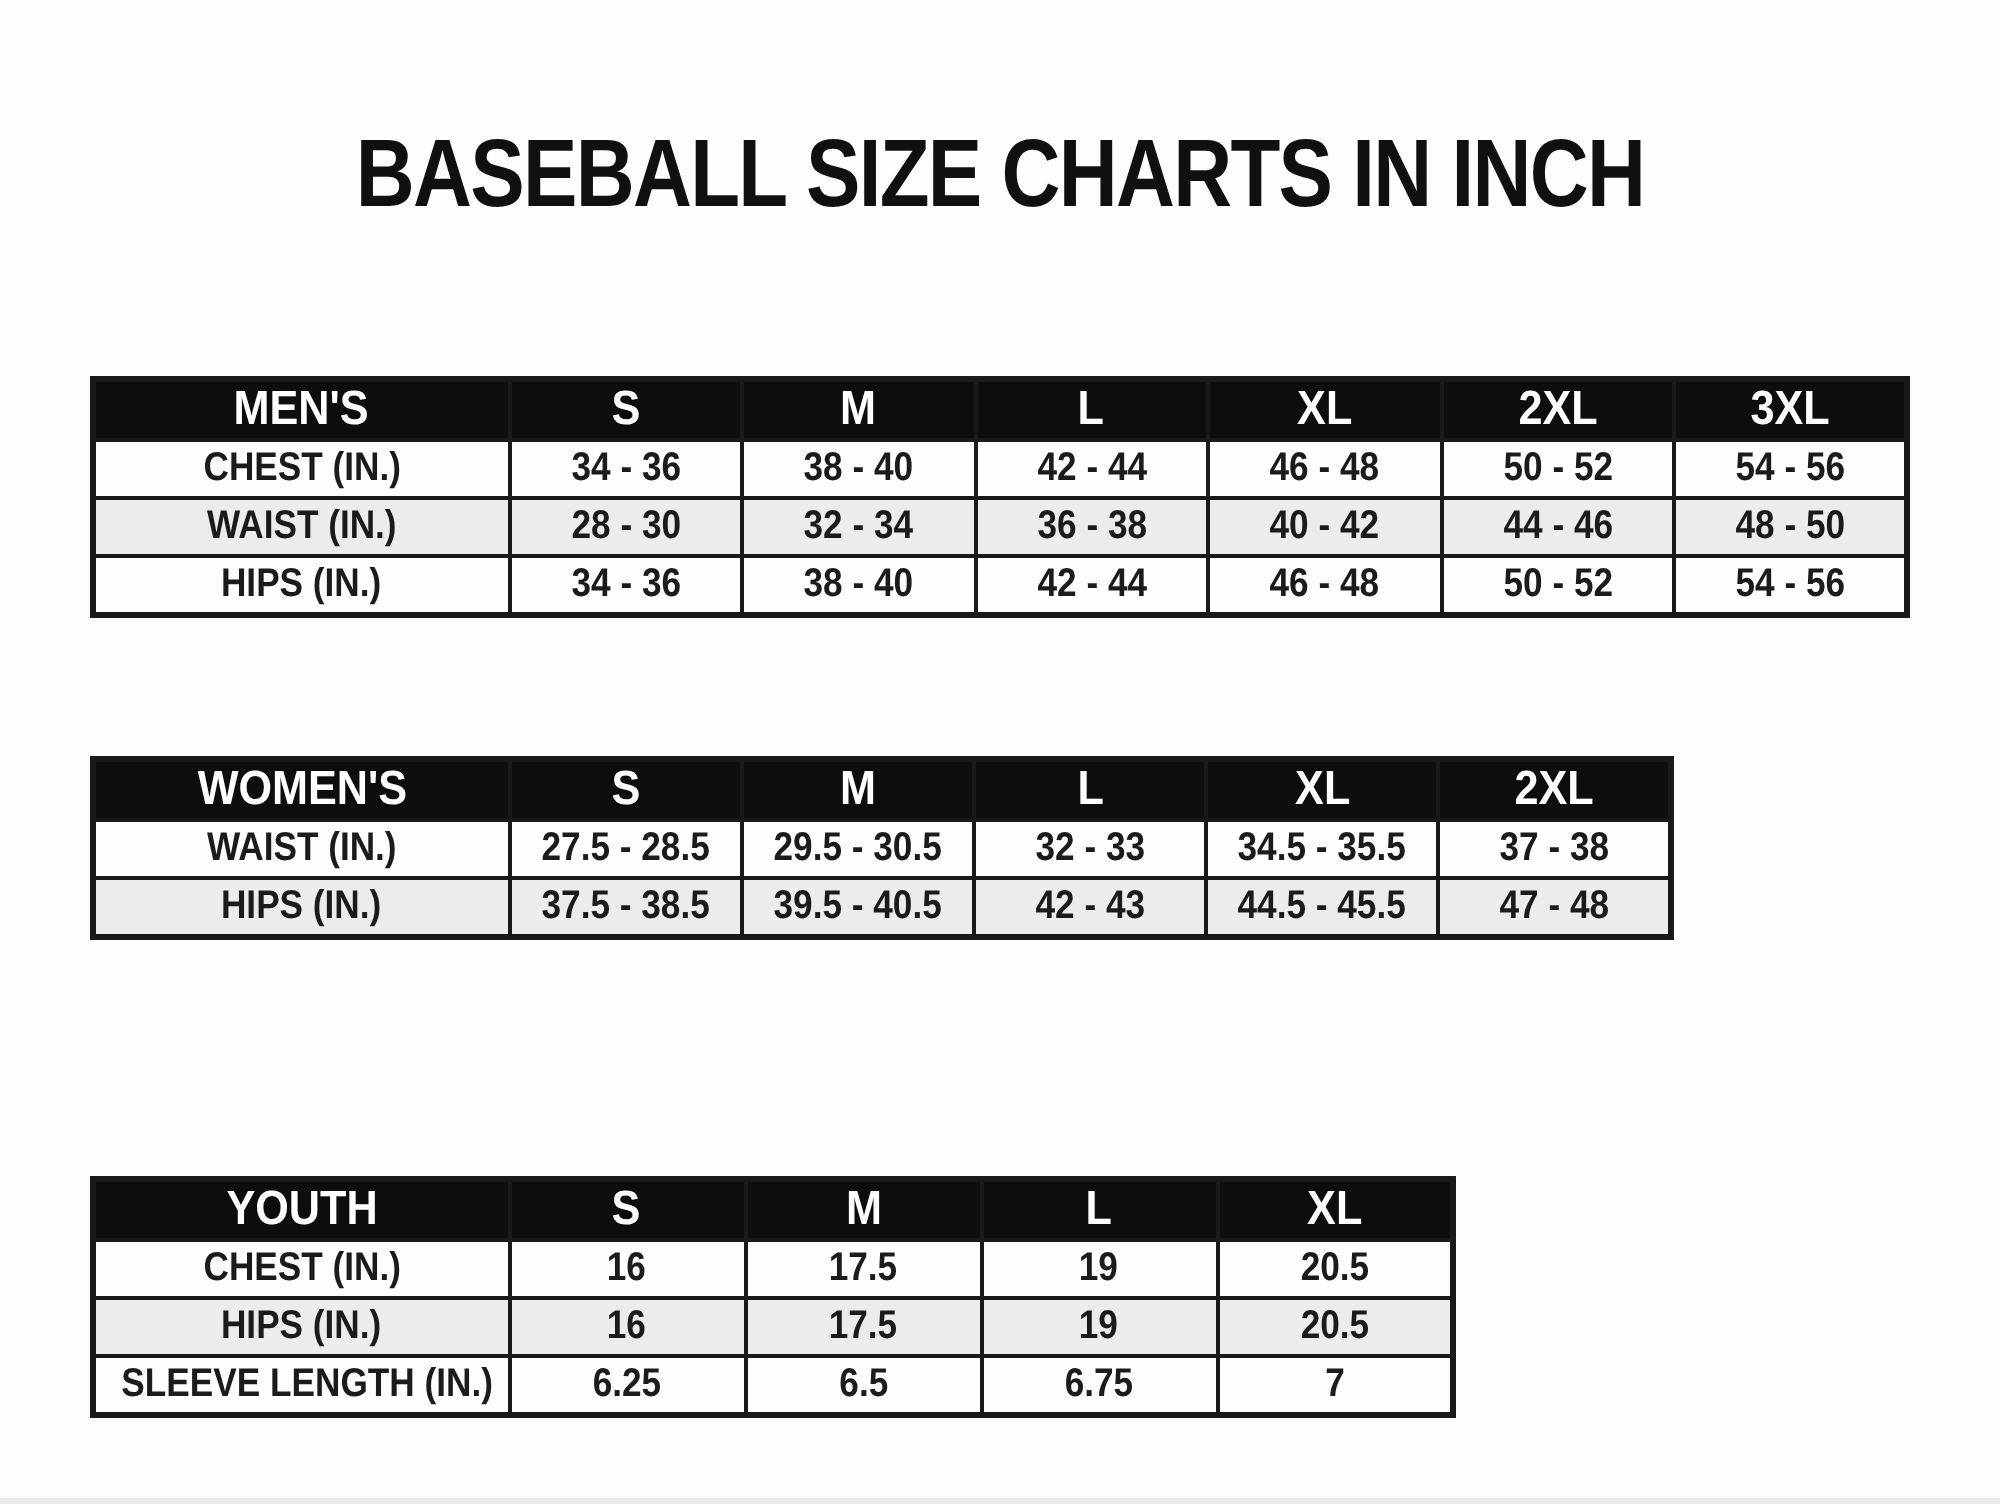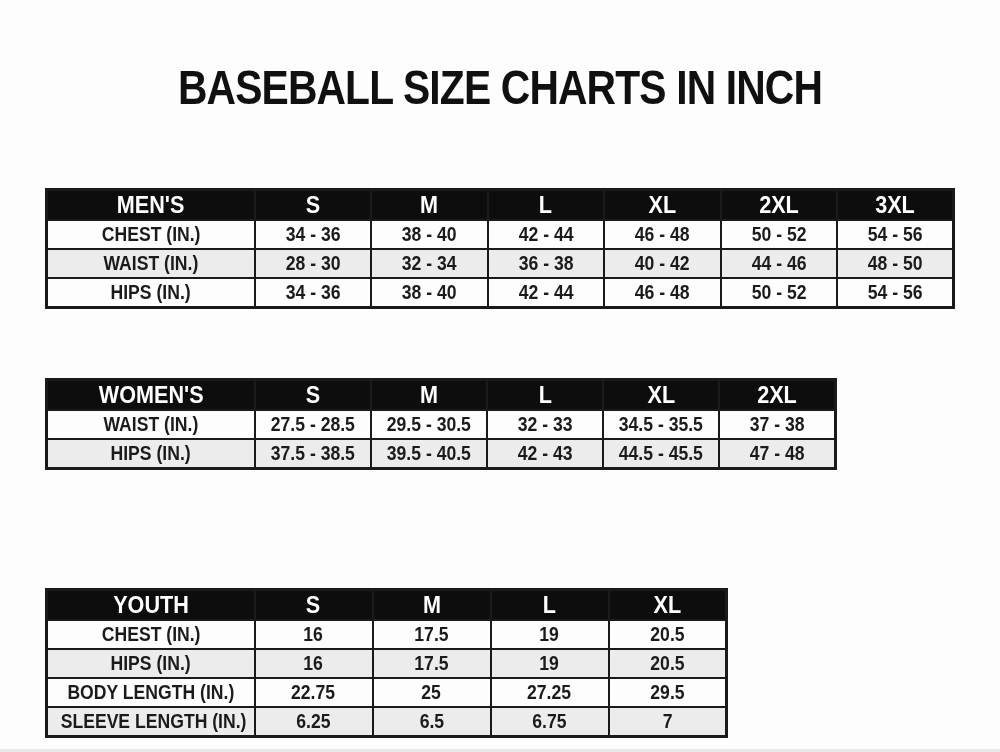--- a/index.html
+++ b/index.html
@@ -170,27 +170,20 @@
             <td><span class="t">20.5</span></td>
           </tr>
           <tr>
             <td><span class="t">HIPS (IN.)</span></td>
             <td><span class="t">16</span></td>
             <td><span class="t">17.5</span></td>
             <td><span class="t">19</span></td>
             <td><span class="t">20.5</span></td>
           </tr>
           <tr>
-            <td><span class="t">BODY LENGTH (IN.)</span></td>
-            <td><span class="t">22.75</span></td>
-            <td><span class="t">25</span></td>
-            <td><span class="t">27.25</span></td>
-            <td><span class="t">29.5</span></td>
-          </tr>
-          <tr>
             <td><span class="t">SLEEVE LENGTH (IN.)</span></td>
             <td><span class="t">6.25</span></td>
             <td><span class="t">6.5</span></td>
             <td><span class="t">6.75</span></td>
             <td><span class="t">7</span></td>
           </tr>
         </tbody>
       </table>
     </section>
   <div class="bottom-edge"></div>

